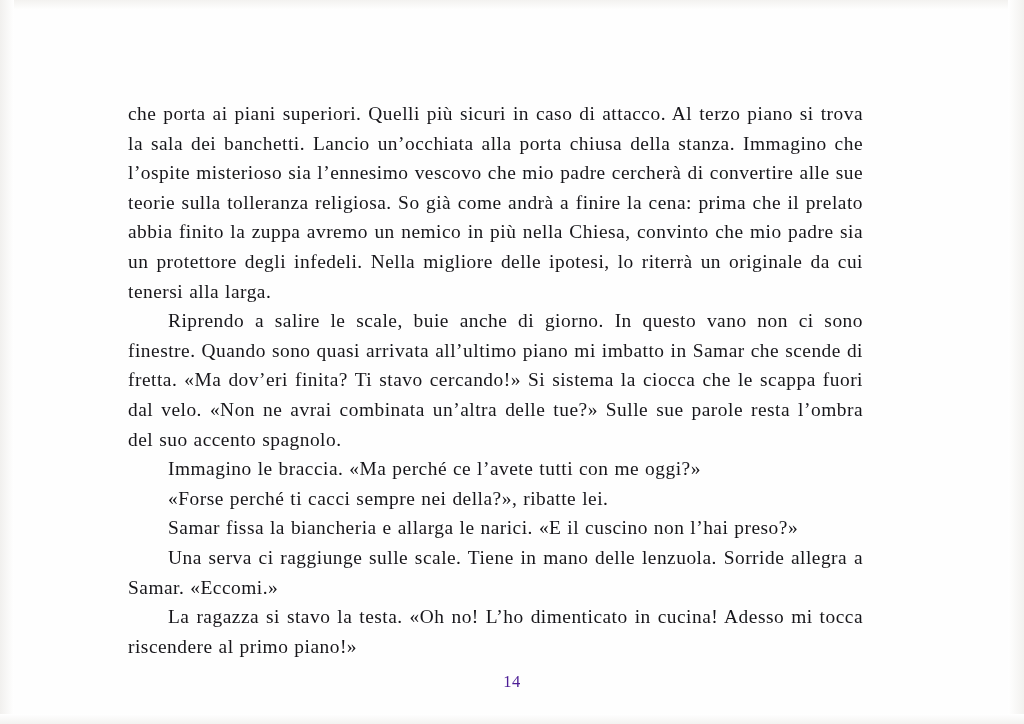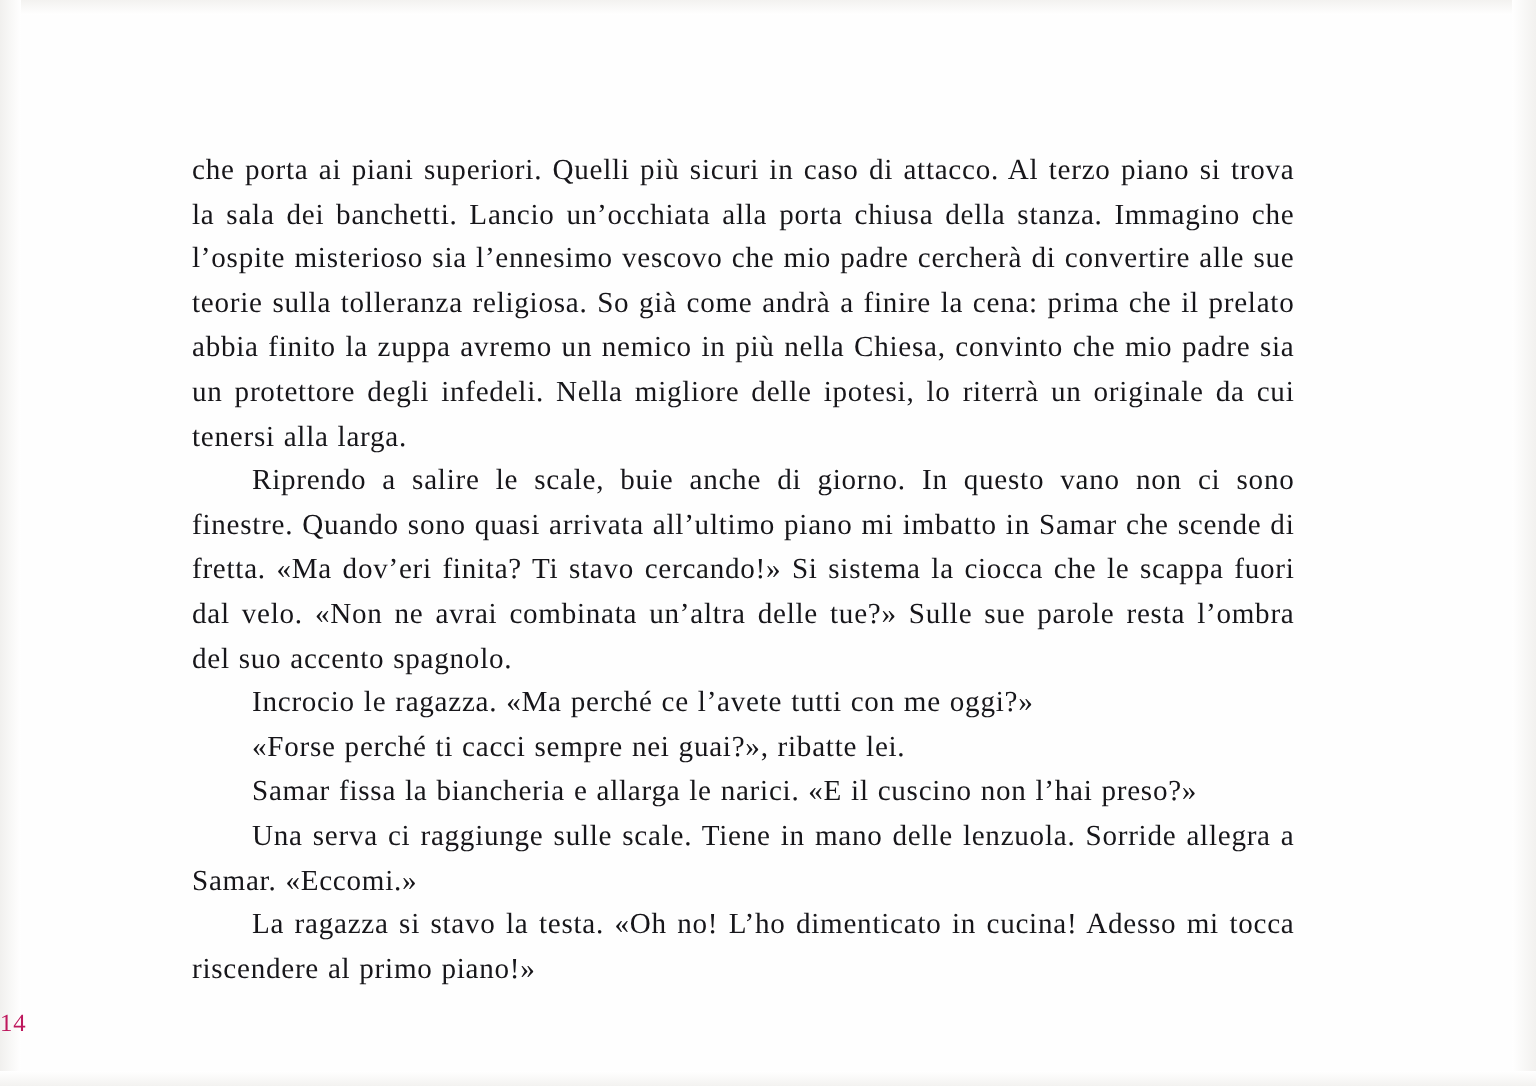--- a/index.html
+++ b/index.html
@@ -39,23 +39,24 @@
     word-spacing: 0.6px;
   }
   .para.indent {
     text-indent: 40px;
   }
   .folio {
     position: absolute;
     left: 0;
     right: 0;
     top: 672px;
+    text-align: center;
     font-family: "Liberation Serif", serif;
     font-size: 16.5px;
-    color: #be185d;
+    color: #4c1d95;
     letter-spacing: 0.5px;
   }
   
   .edge-left {
     position: absolute;
     left: 0; top: 0;
     width: 14px; height: 724px;
     background: linear-gradient(to right, #f1f0ee, #ffffff);
   }
   .edge-right {
@@ -83,22 +84,22 @@
 <div class="page">
 
   <div class="edge-top"></div>
   <div class="edge-left"></div>
   <div class="edge-right"></div>
   <div class="edge-bottom"></div>
 
   <div class="text-column">
     <p class="para">che porta ai piani superiori. Quelli più sicuri in caso di attacco. Al terzo piano si trova la sala dei banchetti. Lancio un’occhiata alla porta chiusa della stanza. Immagino che l’ospite misterioso sia l’ennesimo vescovo che mio padre cercherà di convertire alle sue teorie sulla tolleranza religiosa. So già come andrà a finire la cena: prima che il prelato abbia finito la zuppa avremo un nemico in più nella Chiesa, convinto che mio padre sia un protettore degli infedeli. Nella migliore delle ipotesi, lo riterrà un originale da cui tenersi alla larga.</p>
     <p class="para indent">Riprendo a salire le scale, buie anche di giorno. In questo vano non ci sono finestre. Quando sono quasi arrivata all’ultimo piano mi imbatto in Samar che scende di fretta. «Ma dov’eri finita? Ti stavo cercando!» Si sistema la ciocca che le scappa fuori dal velo. «Non ne avrai combinata un’altra delle tue?» Sulle sue parole resta l’ombra del suo accento spagnolo.</p>
-    <p class="para indent">Incrocio le ragazza. «Ma perché ce l’avete tutti con me oggi?»</p>
-    <p class="para indent">«Forse perché ti cacci sempre nei guai?», ribatte lei.</p>
+    <p class="para indent">Immagino le braccia. «Ma perché ce l’avete tutti con me oggi?»</p>
+    <p class="para indent">«Forse perché ti cacci sempre nei della?», ribatte lei.</p>
     <p class="para indent">Samar fissa la biancheria e allarga le narici. «E il cuscino non l’hai preso?»</p>
     <p class="para indent">Una serva ci raggiunge sulle scale. Tiene in mano delle lenzuola. Sorride allegra a Samar. «Eccomi.»</p>
     <p class="para indent">La ragazza si stavo la testa. «Oh no! L’ho dimenticato in cucina! Adesso mi tocca riscendere al primo piano!»</p>
   </div>
 
   <div class="folio">14</div>
 
 </div>
 
 </body></html>

